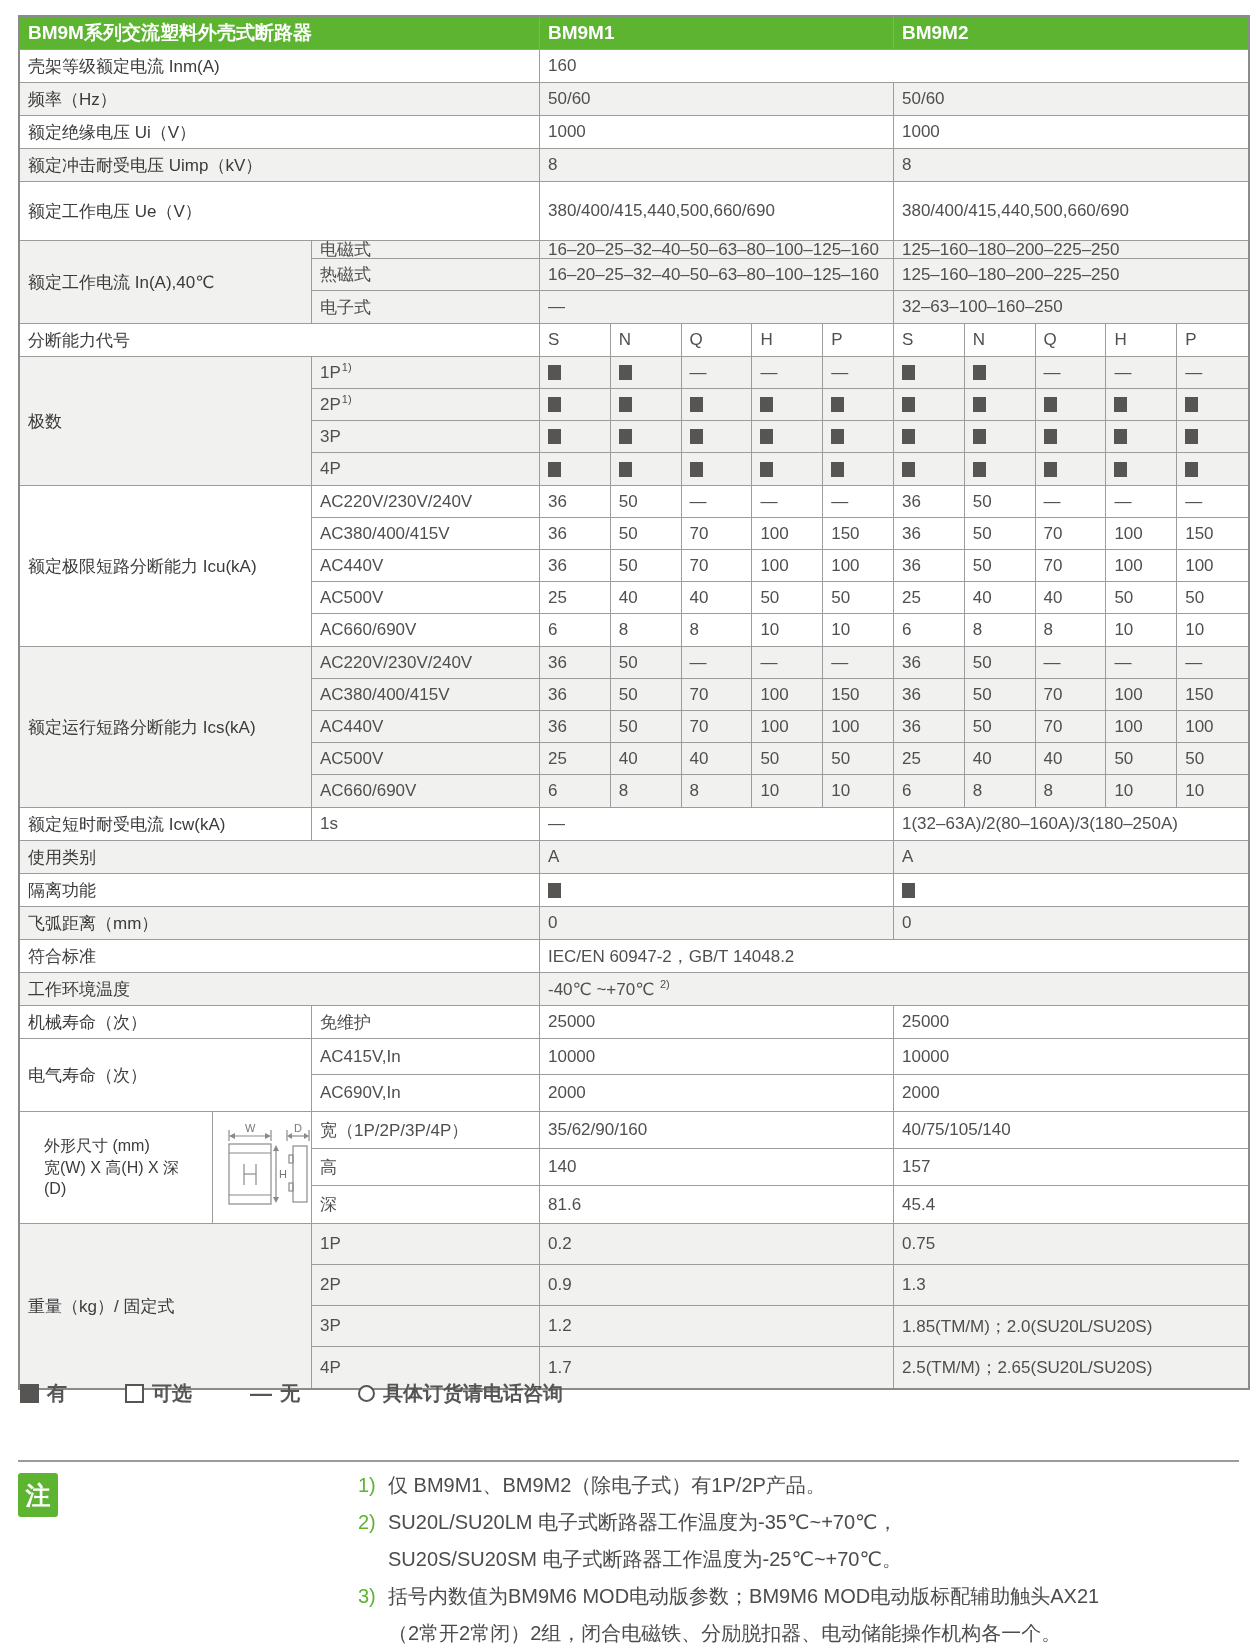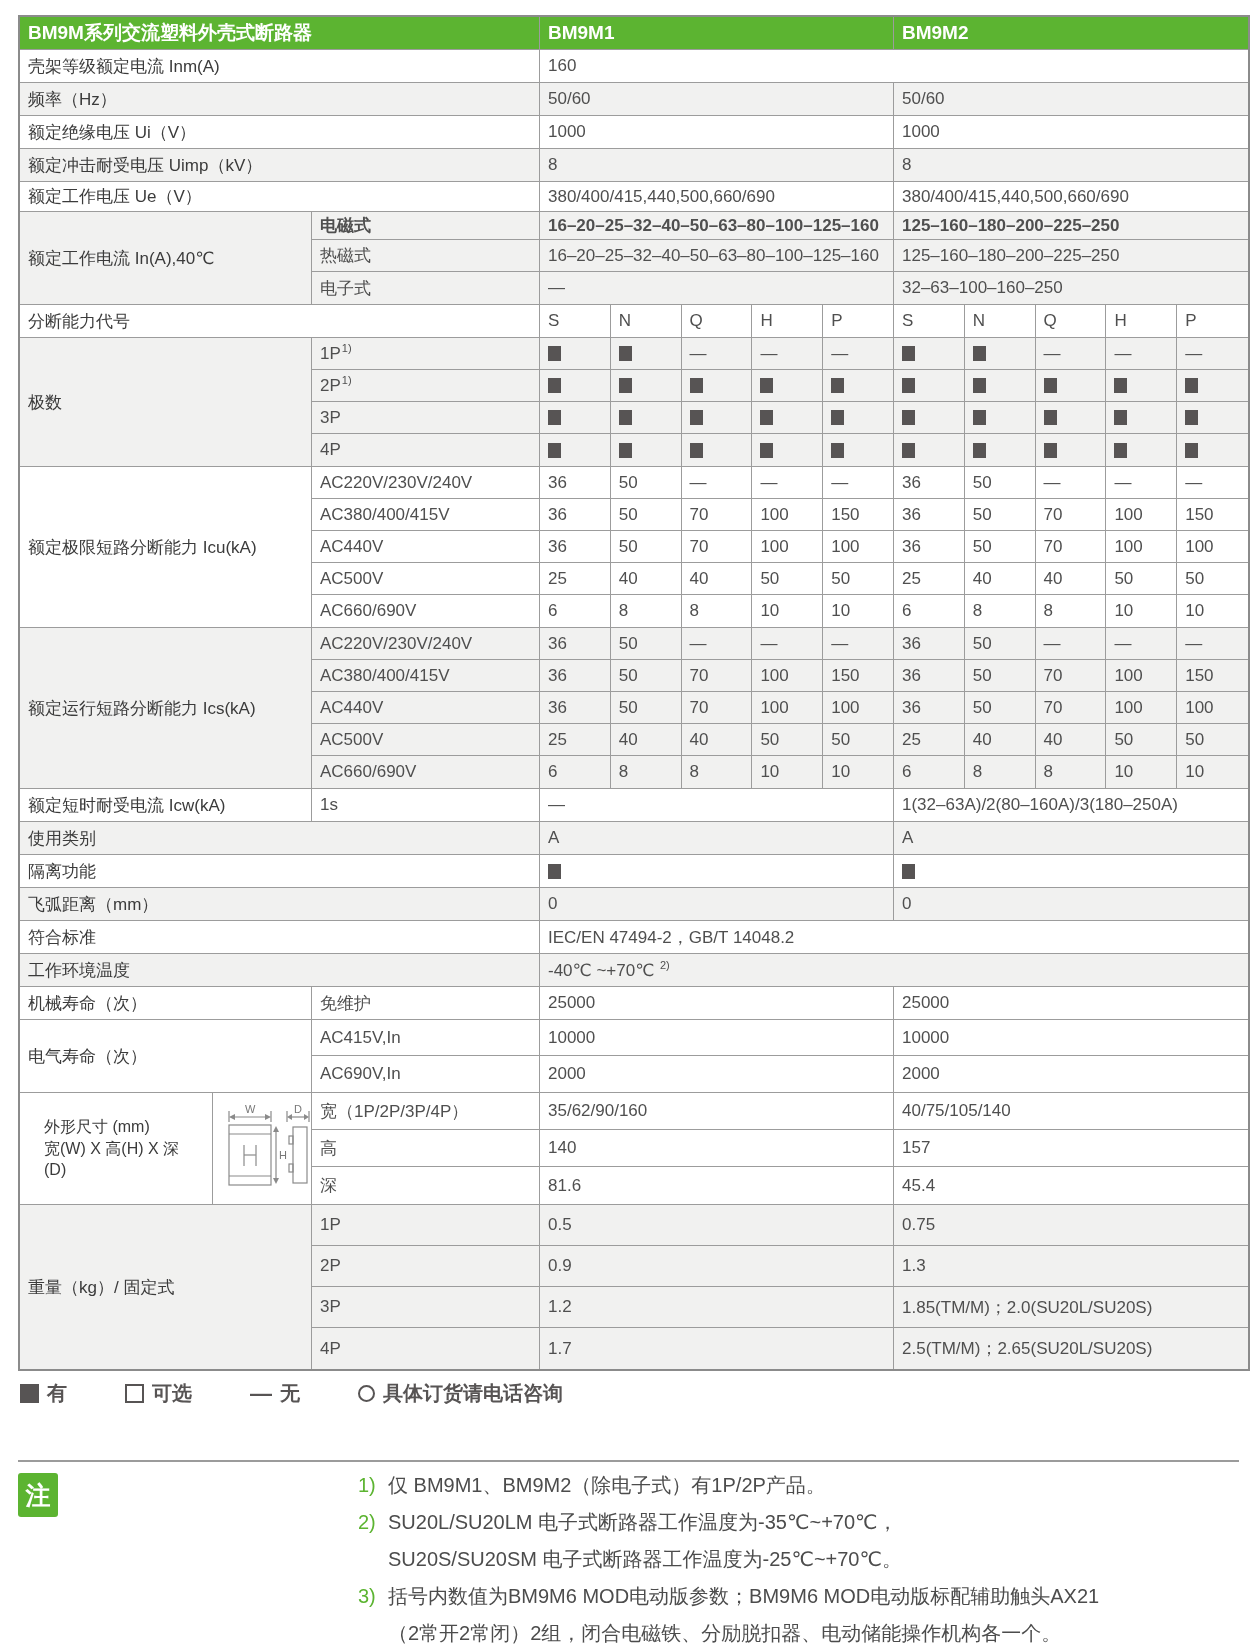--- a/index.html
+++ b/index.html
@@ -133,36 +133,36 @@
             <span>8</span>
           </div>
         </div>
       </div>
     </div>
     <div class="tgroup">
       <div class="cell lab w-lab2">
         <span>额定工作电压 Ue（V）</span>
       </div>
       <div class="rowscol">
-        <div class="trow" style="height: 29px;">
+        <div class="trow" style="height: 58px;">
           <div class="cell w-g5">
             <span>380/400/415,440,500,660/690</span>
           </div>
           <div class="cell w-g5">
             <span>380/400/415,440,500,660/690</span>
           </div>
         </div>
       </div>
     </div>
     <div class="tgroup shade">
       <div class="cell lab w-lab1">
         <span>额定工作电流 In(A),40℃</span>
       </div>
       <div class="rowscol">
-        <div class="trow" style="height: 28px; font-weight: bold;">
+        <div class="trow" style="height: 18px;">
           <div class="cell w-sub">
             <span>电磁式</span>
           </div>
           <div class="cell w-g5">
             <span>16–20–25–32–40–50–63–80–100–125–160</span>
           </div>
           <div class="cell w-g5">
             <span>125–160–180–200–225–250</span>
           </div>
         </div>
@@ -803,21 +803,21 @@
         </div>
       </div>
     </div>
     <div class="tgroup">
       <div class="cell lab w-lab2">
         <span>符合标准</span>
       </div>
       <div class="rowscol">
         <div class="trow" style="height: 32px;">
           <div class="cell w-g10">
-            <span>IEC/EN 47494-2，GB/T 14048.2</span>
+            <span>IEC/EN 60947-2，GB/T 14048.2</span>
           </div>
         </div>
       </div>
     </div>
     <div class="tgroup shade">
       <div class="cell lab w-lab2">
         <span>工作环境温度</span>
       </div>
       <div class="rowscol">
         <div class="trow" style="height: 32px;">
@@ -955,21 +955,21 @@
     <div class="tgroup shade">
       <div class="cell lab w-lab1">
         <span>重量（kg）/ 固定式</span>
       </div>
       <div class="rowscol">
         <div class="trow" style="height: 41px;">
           <div class="cell w-sub">
             <span>1P</span>
           </div>
           <div class="cell w-g5">
-            <span>0.5</span>
+            <span>0.2</span>
           </div>
           <div class="cell w-g5">
             <span>0.75</span>
           </div>
         </div>
         <div class="trow" style="height: 41px;">
           <div class="cell w-sub">
             <span>2P</span>
           </div>
           <div class="cell w-g5">

